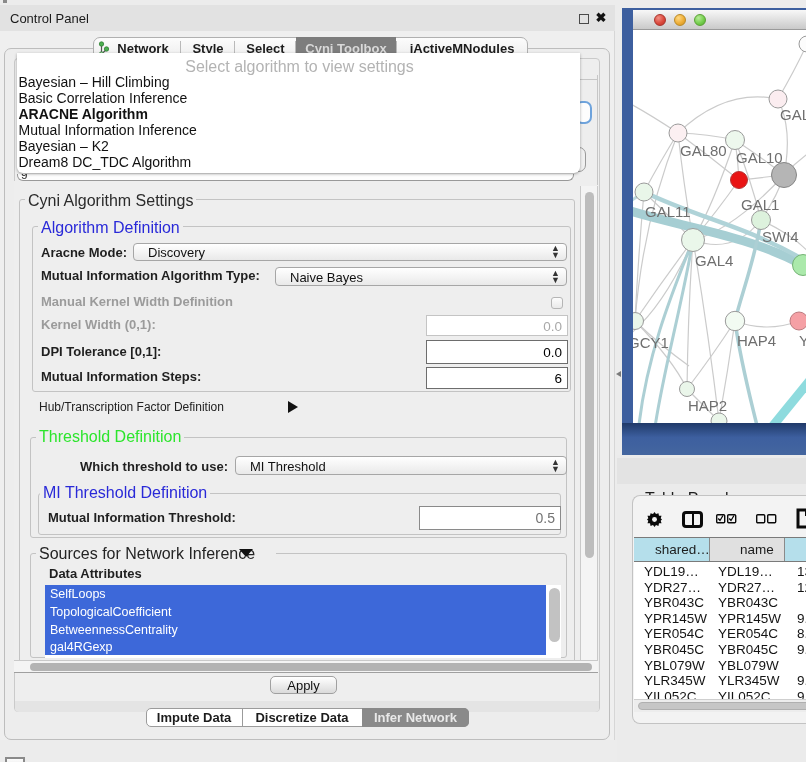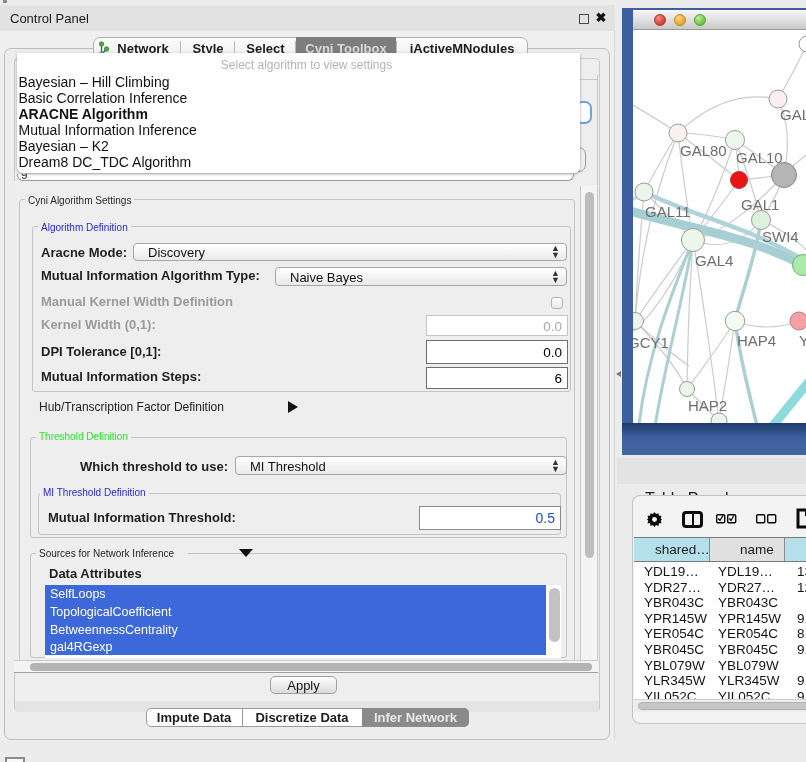--- a/index.html
+++ b/index.html
@@ -1,21 +1,21 @@
 <!DOCTYPE html>
 <html><head>
 <meta charset="utf-8">
 <style>
 * { margin:0; padding:0; box-sizing:border-box; }
 html,body { width:806px; height:762px; overflow:hidden; }
 body { font-family:"Liberation Sans", sans-serif; background:#ececec; position:relative; }
 .abs { position:absolute; }
 .bold { font-weight:bold; }
 .grp { position:absolute; border:1px solid #c3c3c3; border-radius:3px; }
-.grp-title { position:absolute; background:#eeeeee; padding:0 3px; height:15px; line-height:15px; font-size:10px; white-space:nowrap; }
+.grp-title { position:absolute; background:#eeeeee; padding:0 3px; height:15px; line-height:15px; font-size:16px; white-space:nowrap; }
 .lbl { position:absolute; height:16px; line-height:16px; font-size:13px; font-weight:bold; color:#1f1f1f; white-space:nowrap; }
 .combo { position:absolute; border:1px solid #a6a6a6; border-radius:4px; background:linear-gradient(#ffffff,#e9e9e9); font-size:13px; color:#111; }
 .combo .ct { position:absolute; left:14px; top:50%; transform:translateY(-50%); white-space:nowrap; }
 .combo .ar { position:absolute; right:6px; top:50%; transform:translateY(-50%); font-size:9px; color:#333; line-height:7px; text-align:center; }
 .tf { position:absolute; background:#ffffff; font-size:13.5px; text-align:right; }
 .tf span { position:absolute; right:5px; top:50%; transform:translateY(-50%); }
 .tabt { height:22px; line-height:23px; font-size:13px; font-weight:bold; color:#1c1c1c; text-align:center; }
 .tabdiv { top:36px; width:1px; height:15px; background:#b9b9b9; }
 .btabt { height:19px; line-height:20px; font-size:13px; font-weight:bold; color:#1c1c1c; text-align:center; }
 .pitem { position:absolute; left:1.5px; height:16px; line-height:16px; font-size:14px; color:#111; white-space:nowrap; }
@@ -114,21 +114,21 @@
     <div class="grp-title" style="left:22px; top:248px; color:#2ce52c;">Threshold Definition</div>
     <div class="lbl" style="left:66px; top:277.5px;">Which threshold to use:</div>
     <div class="combo" style="left:221px; top:275px; width:332px; height:19px;">
         <span class="ct">MI Threshold</span>
         <span class="ar">▲<br>▼</span>
       </div>
     <div class="grp" style="left:24px; top:312px; width:523px; height:42px;"></div>
     <div class="grp-title" style="left:26px; top:303.5px; color:#2929d8;">MI Threshold Definition</div>
     <div class="lbl" style="left:34px; top:329px;">Mutual Information Threshold:</div>
     <div class="tf" style="left:405px; top:325px; width:142px; height:24px; border:1.5px solid #8a8a8a;">
-        <span style="color:#1d4ed8; font-size:14px;">0.5</span>
+        <span style="color:#737373; font-size:14px;">0.5</span>
       </div>
 
     <div class="grp" style="left:16px; top:372px; width:537px; height:105px;"></div>
     <div class="grp-title" style="left:22px; top:364.5px; color:#242424;">Sources for Network Inference&nbsp;&nbsp;&nbsp;&nbsp;</div>
     <div class="abs" style="left:225px; top:368px; width:0; height:0; border-top:8px solid #111; border-left:7px solid transparent; border-right:7px solid transparent;"></div>
     <div class="lbl" style="left:21px; top:385px;padding-left:14px;">Data Attributes</div>
     <div class="abs" style="left:31px; top:404px; width:516px; height:73px; background:#ffffff;"></div>
     <div class="abs" style="left:31px; top:404px; width:501px; height:70px; background:#3d68d9; overflow:hidden;">
       <div class="litem" style="top:1px;">SelfLoops</div>
       <div class="litem" style="top:18.8px;">TopologicalCoefficient</div>
@@ -152,21 +152,21 @@
   <div id="btabs">
     <div class="abs" style="left:146px; top:703px; width:323px; height:19px; background:#ffffff; border:1px solid #9b9b9b; border-radius:5px;"></div>
     <div class="abs" style="left:362px; top:703px; width:107px; height:19px; background:#8a8a8a; border-radius:0 5px 5px 0;"></div>
     <div class="abs btabt" style="left:146px; top:703px; width:96px;">Impute Data</div>
     <div class="abs btabt" style="left:242px; top:703px; width:120px;">Discretize Data</div>
     <div class="abs btabt" style="left:362px; top:703px; width:107px; color:#e9e9e9;">Infer Network</div>
     <div class="abs" style="left:242px; top:703px; width:1px; height:19px; background:#9b9b9b;"></div>
   </div>
 
   <div class="abs" id="popup" style="left:17px; top:48px; width:563px; height:120px; background:#ffffff; border-radius:0 0 6px 6px; box-shadow:0 1px 3px rgba(0,0,0,0.35); z-index:50;">
-    <div style="position:absolute; left:8px; top:5px; width:100%; text-align:center; font-size:12px; color:#b3b3b3;">Select algorithm to view settings</div>
+    <div style="position:absolute; left:1px; top:5px; width:100%; text-align:center; font-size:16px; color:#b3b3b3;">Select algorithm to view settings</div>
     <div class="pitem" style="top:21px;">Bayesian – Hill Climbing</div>
     <div class="pitem" style="top:37px;">Basic Correlation Inference</div>
     <div class="pitem bold" style="top:53px;">ARACNE Algorithm</div>
     <div class="pitem" style="top:69px;">Mutual Information Inference</div>
     <div class="pitem" style="top:85px;">Bayesian – K2</div>
     <div class="pitem" style="top:101px;">Dream8 DC_TDC Algorithm</div>
   </div>
 </div>
 
 <div class="abs" style="left:5px; top:757px; width:20px; height:12px; border:2px solid #8a8a8a; background:linear-gradient(#fdfdfd,#e6e6e6);"></div>

